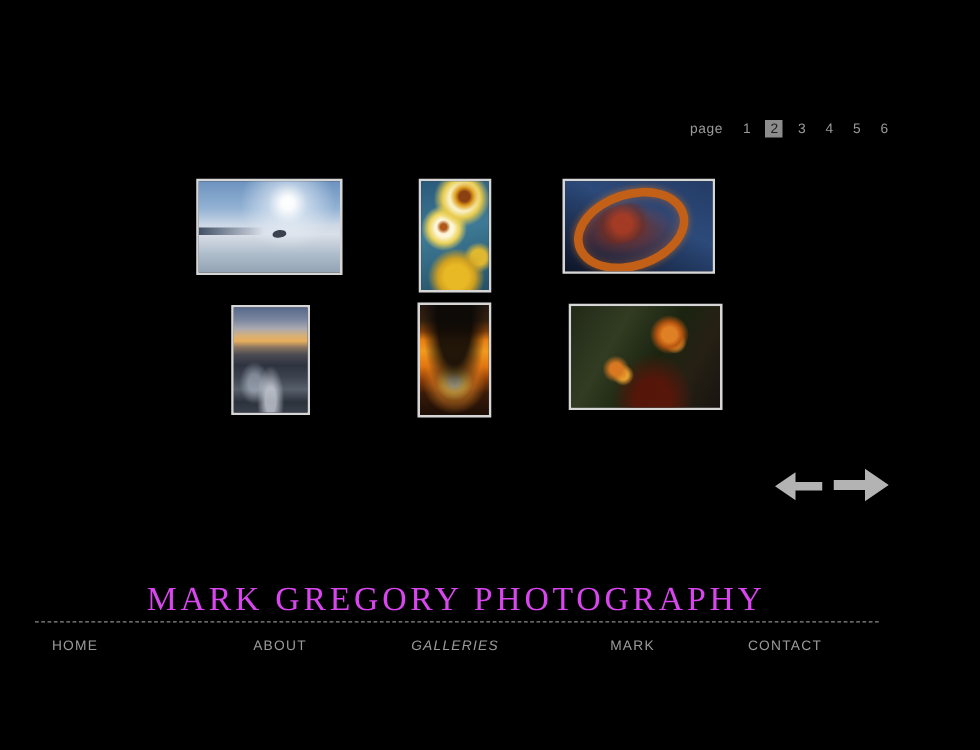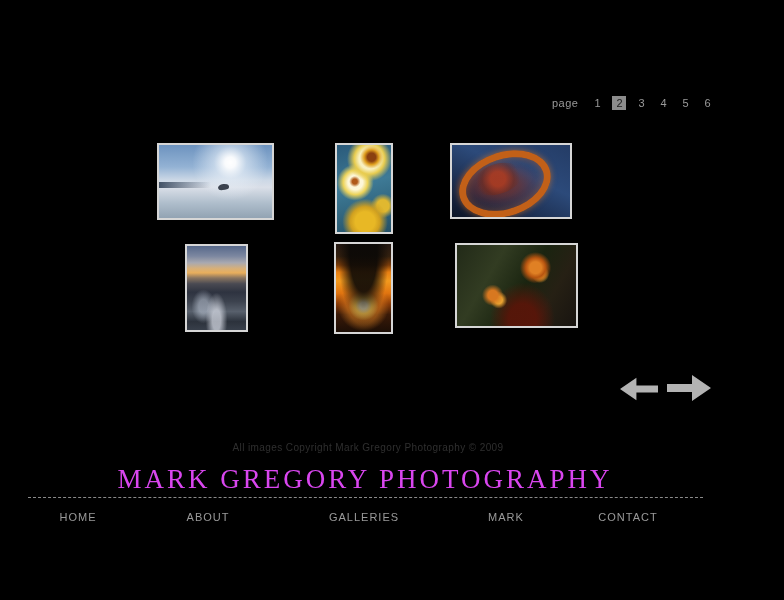--- a/index.html
+++ b/index.html
@@ -121,21 +121,21 @@
   .nav-rule {
     position:absolute; top:497px; left:28px; width:675px; height:0;
     border-top:1px dashed #8a8a8a;
   }
 
   
   .nav-item {
     position:absolute; top:511px; transform:translateX(-50%);
     font-size:11px; color:#9a9a9a; letter-spacing:1px; cursor:pointer; white-space:nowrap;
   }
-  .n1 { left:78px; }  .n2 { left:208px; } .n3 { left:364px; }
+  .n1 { left:60px; }  .n2 { left:224px; } .n3 { left:364px;font-style:italic; }
   .n4 { left:506px; } .n5 { left:628px; }
 </style>
 </head>
 <body>
 
 <div class="stage">
 
   <div class="pagination">
     <span class="page-label">page</span>
     <span class="page-num">1</span>
@@ -171,21 +171,20 @@
     <svg viewBox="0 0 44 32">
       <path d="M44 12 L19 12 L19 3 L0 16 L19 29 L19 20 L44 20 Z" fill="#b3b3b3"></path>
     </svg>
   </div>
   <div class="arrow-btn next-btn" aria-label="next page">
     <svg viewBox="0 0 44 32">
       <path d="M0 12 L25 12 L25 3 L44 16 L25 29 L25 20 L0 20 Z" fill="#b3b3b3"></path>
     </svg>
   </div>
 
-  <div class="copyright">All images Copyright Mark Gregory Photography © 2009</div>
   <div class="site-title">MARK GREGORY PHOTOGRAPHY</div>
   <div class="nav-rule"></div>
 
   <span class="nav-item n1">HOME</span>
   <span class="nav-item n2">ABOUT</span>
   <span class="nav-item n3">GALLERIES</span>
   <span class="nav-item n4">MARK</span>
   <span class="nav-item n5">CONTACT</span>
 
 </div>

